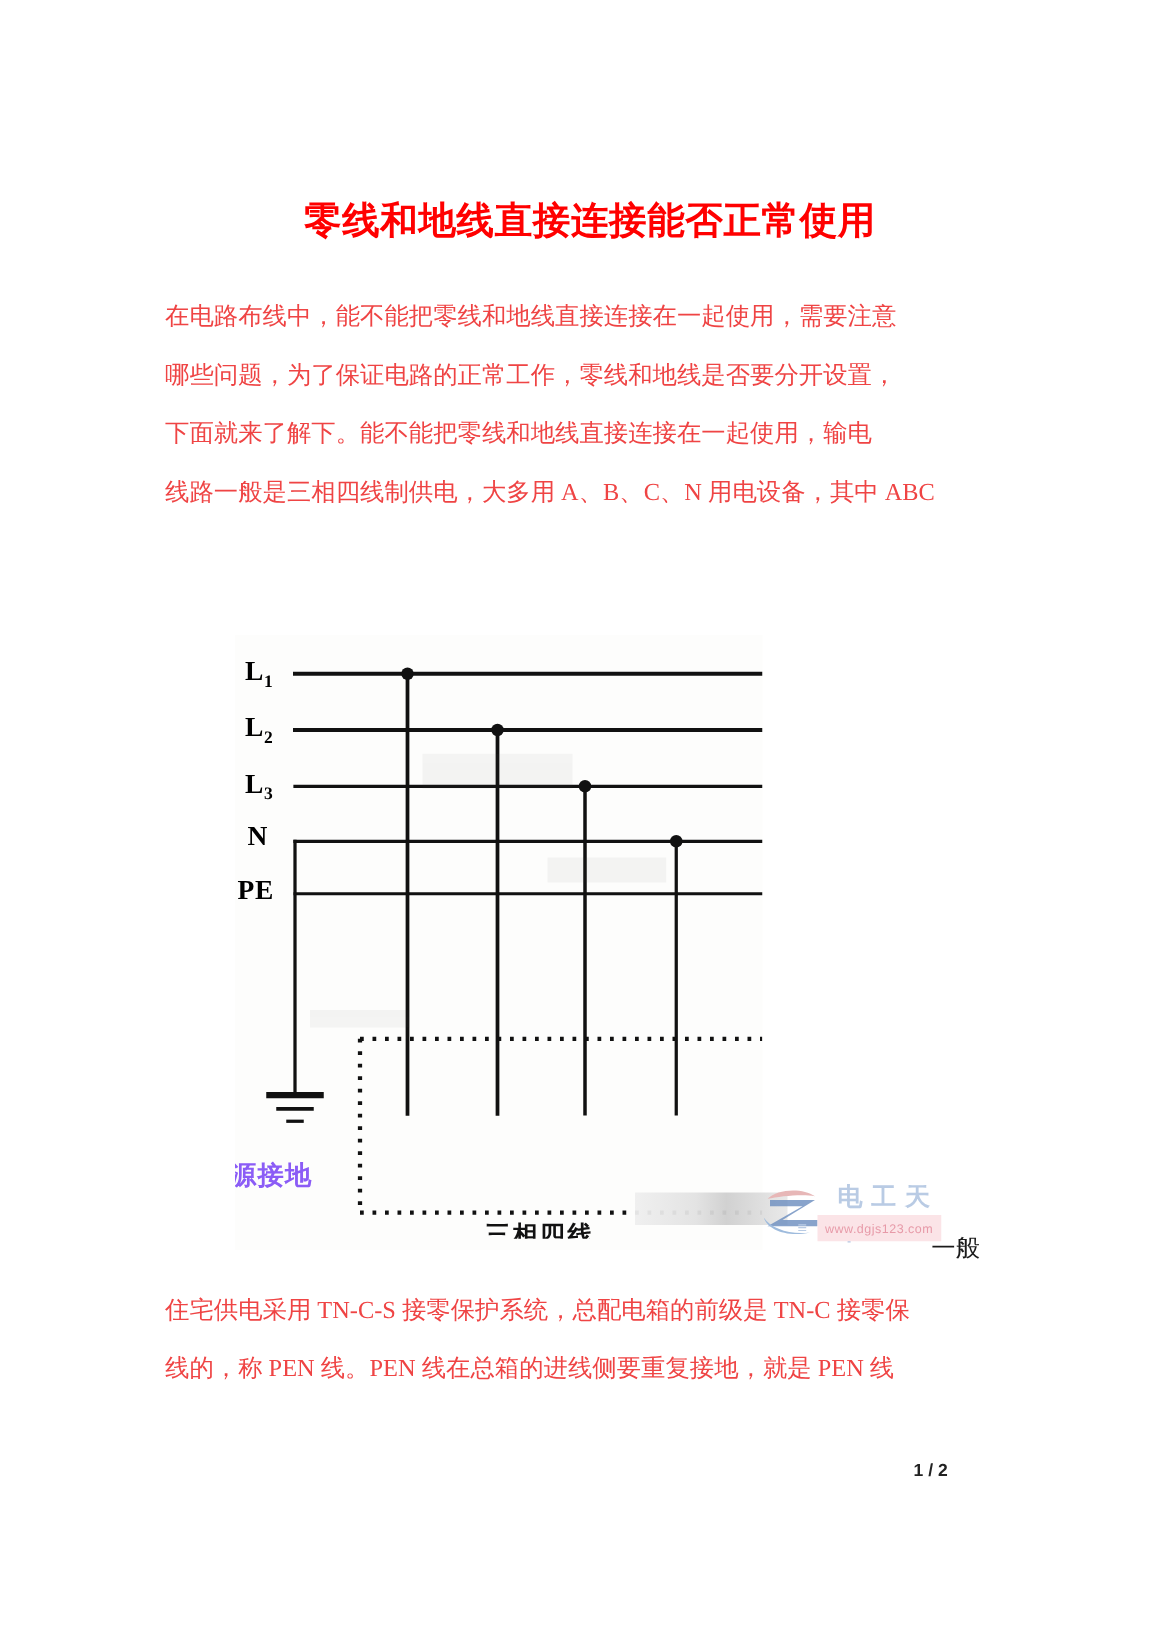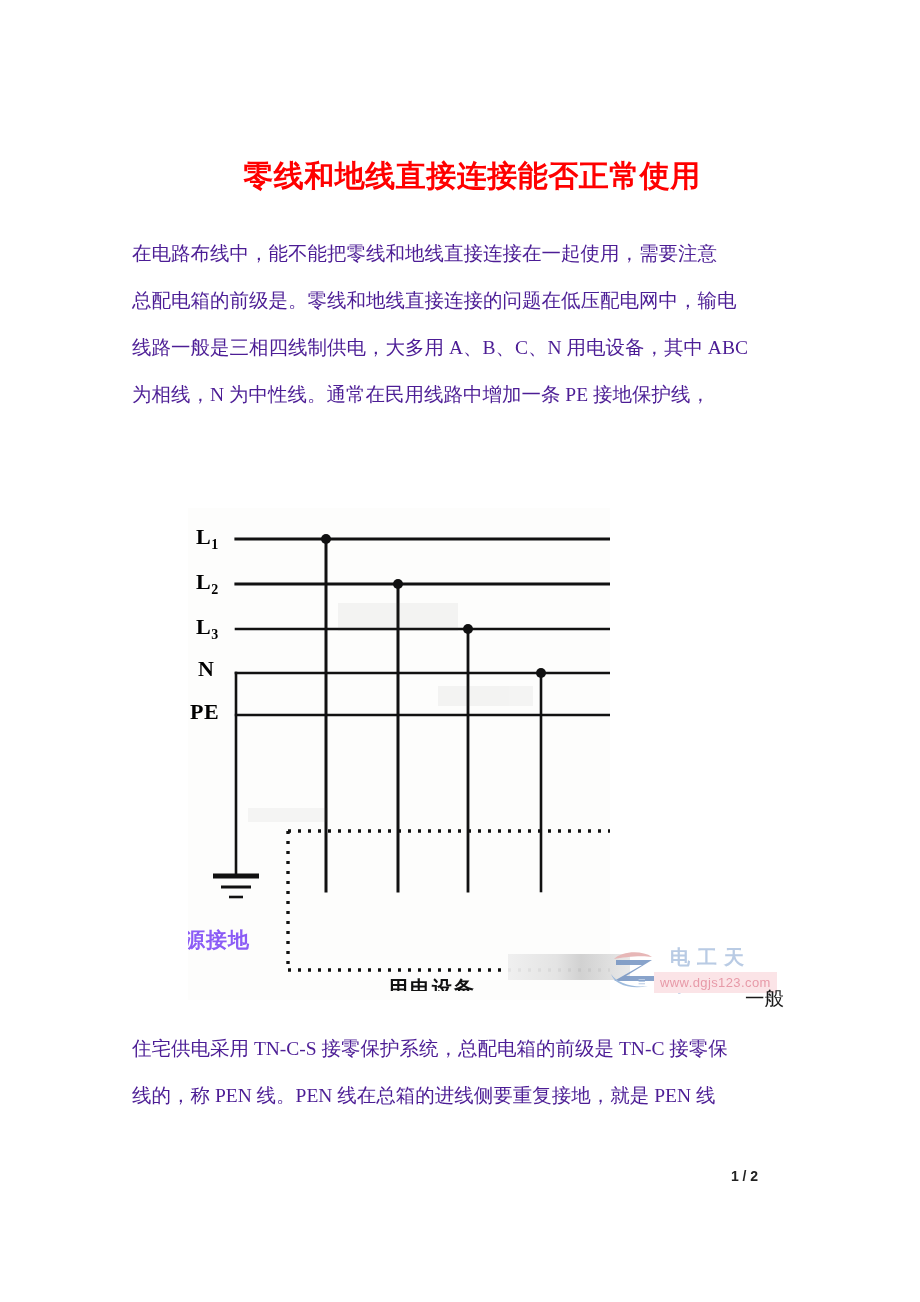--- a/index.html
+++ b/index.html
@@ -33,21 +33,21 @@
   }
   .body-block {
     position: absolute;
     left: 132px;
     top: 230px;
     width: 664px;
   }
   .body-line {
     font-size: 19.5px;
     line-height: 47px;
-    color: #4c1d95;
+    color: #ef4444;
     white-space: pre;
     font-family: "Liberation Serif", "DejaVu Serif", serif;
   }
   
   .figure {
     position: absolute;
     left: 188px;
     top: 508px;
     width: 422px;
     height: 492px;
@@ -122,21 +122,21 @@
   }
   .wm-url-wrap {
     position: absolute;
     left: 146px;
     top: 34px;
     background: #fbe4e7;
     padding: 1px 6px 2px 6px;
   }
   .wm-url {
     font-family: "Liberation Sans", "DejaVu Sans", sans-serif;
-    font-size: 13px;
+    font-size: 10px;
     color: #e79aa8;
     letter-spacing: 0.4px;
   }
   .wm-eq {
     position: absolute;
     left: 130px;
     top: 36px;
     font-family: "Liberation Sans", "DejaVu Sans", sans-serif;
     font-size: 13px;
     color: #b9cbe4;
@@ -176,23 +176,23 @@
 </style>
 </head>
 <body>
 
 <div class="page">
 
   <div class="doc-title">零线和地线直接连接能否正常使用</div>
 
   <div class="body-block">
     <div class="body-line">在电路布线中，能不能把零线和地线直接连接在一起使用，需要注意</div>
-    <div class="body-line">总配电箱的前级是。零线和地线直接连接的问题在低压配电网中，输电</div>
+    <div class="body-line">哪些问题，为了保证电路的正常工作，零线和地线是否要分开设置，</div>
+    <div class="body-line">下面就来了解下。能不能把零线和地线直接连接在一起使用，输电</div>
     <div class="body-line">线路一般是三相四线制供电，大多用 A、B、C、N 用电设备，其中 ABC</div>
-    <div class="body-line">为相线，N 为中性线。通常在民用线路中增加一条 PE 接地保护线，</div>
   </div>
 
   <div class="figure">
     <svg class="fig-svg" width="422" height="492" viewBox="0 0 422 492">
       <rect x="0" y="0" width="422" height="492" fill="#fdfdfc"></rect>
       <g stroke="#111111" fill="none" stroke-linecap="square">
 
         <line x1="48" y1="31" x2="422" y2="31" stroke-width="3.2"></line>
         <line x1="48" y1="76" x2="422" y2="76" stroke-width="3.2"></line>
         <line x1="48" y1="121" x2="422" y2="121" stroke-width="2.6"></line>
@@ -233,21 +233,21 @@
       </g>
     </svg>
 
     <div class="fig-label" style="left:8px; top:16px;">L<sub>1</sub></div>
     <div class="fig-label" style="left:8px; top:61px;">L<sub>2</sub></div>
     <div class="fig-label" style="left:8px; top:106px;">L<sub>3</sub></div>
     <div class="fig-label" style="left:10px; top:148px;">N</div>
     <div class="fig-label" style="left:2px; top:191px;">PE</div>
 
     <div class="fig-cn" style="left:-4px; top:418px;">源接地</div>
-    <div class="fig-cn-bottom" style="left:200px; top:470px;">用电设备</div>
+    <div class="fig-cn-bottom" style="left:200px; top:470px;">三相四线</div>
   </div>
 
   <div class="watermark">
     <div class="wm-bar"></div>
     <svg class="wm-logo" viewBox="0 0 60 44">
       <path d="M6 13 C14 5, 34 4, 44 11 C34 9, 16 11, 6 13 Z" fill="#e7b7b7"></path>
       <path d="M8 14 L44 14 L18 30 L46 30 L46 35 L6 35 L34 19 L8 19 Z" fill="#6e8fbf" opacity="0.82"></path>
       <path d="M3 28 C6 38, 22 44, 40 40 C24 42, 9 37, 3 28 Z" fill="#9ebbdd"></path>
     </svg>
     <div class="wm-cn">电工天下</div>

